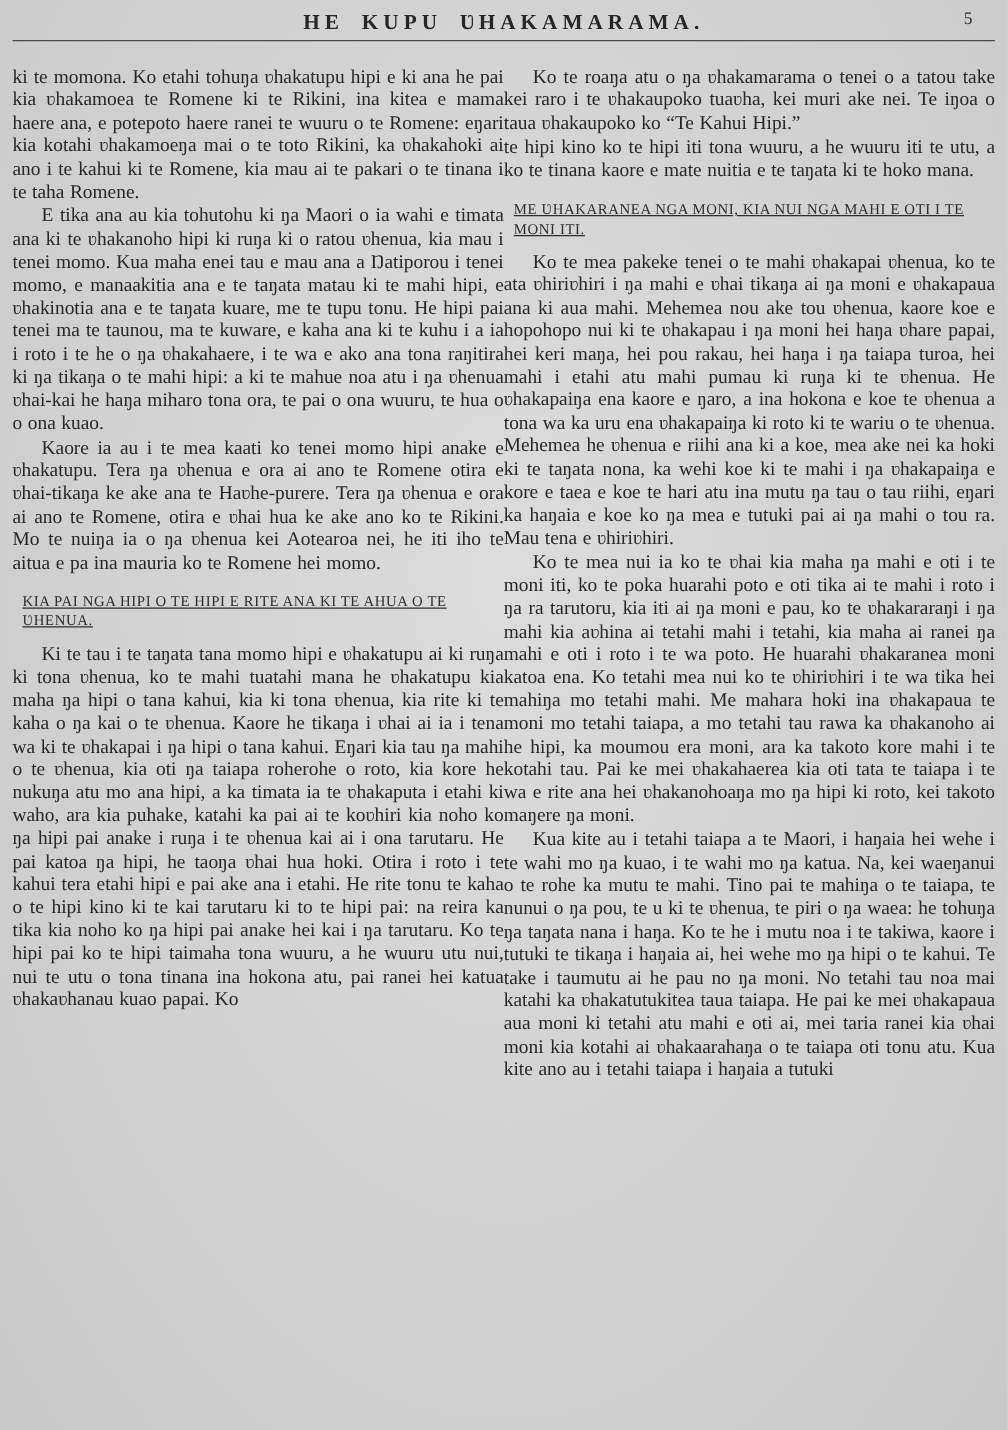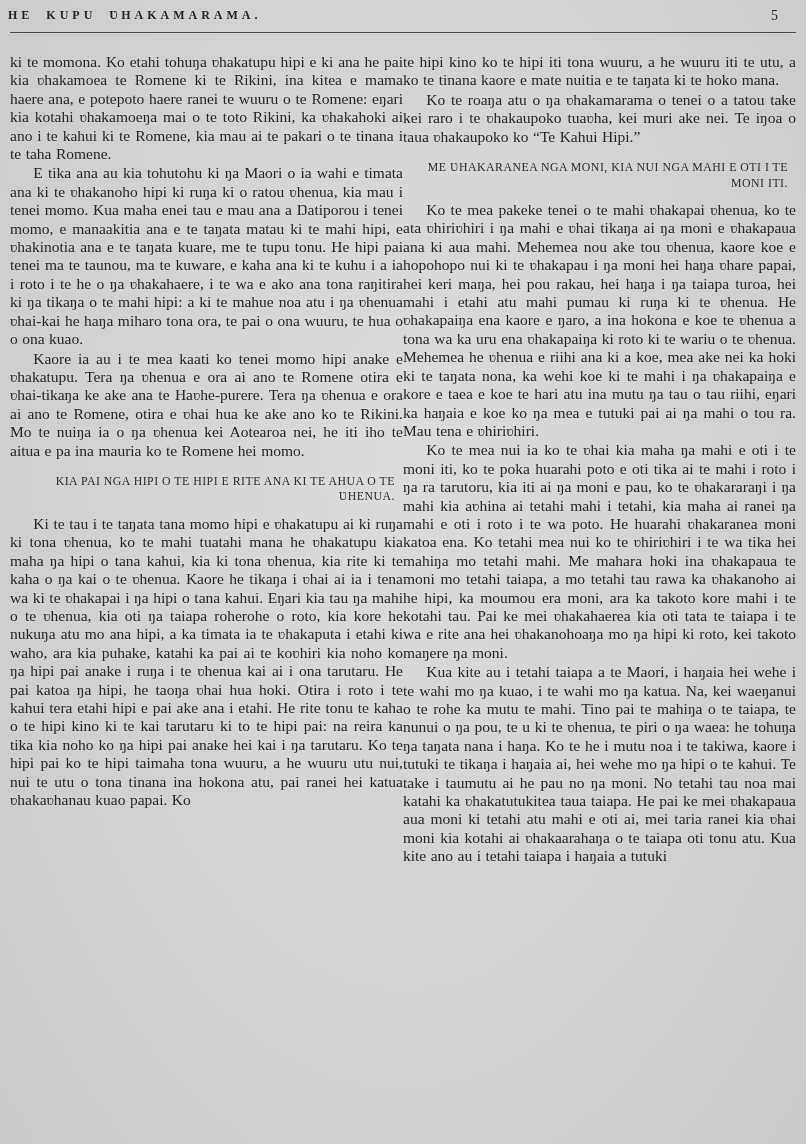--- a/index.html
+++ b/index.html
@@ -16,22 +16,22 @@
     width: 806px;
     height: 1144px;
     box-sizing: border-box;
     padding: 6px 8px 0 8px;
     background:
       radial-gradient(ellipse at 50% 40%, rgba(255,255,255,0.18), rgba(0,0,0,0.05)),
       #d4d4d4;
   }
   .masthead { position: relative; height: 22px; }
   .title {
-    text-align: left;
-    font-size: 12px;
+    text-align: center;
+    font-size: 17px;
     font-weight: bold;
     letter-spacing: 4px;
     color: #262626;
     padding-top: 2px;
     word-spacing: 6px;
   }
   .pageno {
     position: absolute;
     right: 20px;
     top: 2px;
@@ -54,24 +54,25 @@
     text-align: justify;
     text-indent: 1.5em;
     word-spacing: 0.6px;
     color: #272727;
   }
   .para.no-indent { text-indent: 0; }
   .section-heading {
     margin: 14px 8px 10px 8px;
     font-size: 11.8px;
     font-weight: normal;
-    text-align: right;
+    text-align: left;
     letter-spacing: 0.5px;
     line-height: 15.5px;
     color: #2d2d2d;
+    text-decoration: underline;
   }
 </style>
 </head>
 <body>
 
 <div class="page">
 
   <header class="masthead">
     <div class="title">HE KUPU ƲHAKAMARAMA.</div>
     <div class="pageno">5</div>
@@ -83,22 +84,22 @@
 
     <section class="col">
       <p class="para no-indent">ki te momona. Ko etahi tohuŋa ʋhakatupu hipi e ki ana he pai kia ʋhakamoea te Romene ki te Rikini, ina kitea e mama haere ana, e potepoto haere ranei te wuuru o te Romene: eŋari kia kotahi ʋhakamoeŋa mai o te toto Rikini, ka ʋhakahoki ai ano i te kahui ki te Romene, kia mau ai te pakari o te tinana i te taha Romene.</p>
       <p class="para">E tika ana au kia tohutohu ki ŋa Maori o ia wahi e timata ana ki te ʋhakanoho hipi ki ruŋa ki o ratou ʋhenua, kia mau i tenei momo. Kua maha enei tau e mau ana a Ŋatiporou i tenei momo, e manaakitia ana e te taŋata matau ki te mahi hipi, e ʋhakinotia ana e te taŋata kuare, me te tupu tonu. He hipi pai tenei ma te taunou, ma te kuware, e kaha ana ki te kuhu i a ia i roto i te he o ŋa ʋhakahaere, i te wa e ako ana tona raŋitira ki ŋa tikaŋa o te mahi hipi: a ki te mahue noa atu i ŋa ʋhenua ʋhai-kai he haŋa miharo tona ora, te pai o ona wuuru, te hua o o ona kuao.</p>
       <p class="para">Kaore ia au i te mea kaati ko tenei momo hipi anake e ʋhakatupu. Tera ŋa ʋhenua e ora ai ano te Romene otira e ʋhai-tikaŋa ke ake ana te Haʋhe-purere. Tera ŋa ʋhenua e ora ai ano te Romene, otira e ʋhai hua ke ake ano ko te Rikini. Mo te nuiŋa ia o ŋa ʋhenua kei Aotearoa nei, he iti iho te aitua e pa ina mauria ko te Romene hei momo.</p>
       <h2 class="section-heading">KIA PAI NGA HIPI O TE HIPI E RITE ANA KI TE AHUA O TE ƲHENUA.</h2>
       <p class="para">Ki te tau i te taŋata tana momo hipi e ʋhakatupu ai ki ruŋa ki tona ʋhenua, ko te mahi tuatahi mana he ʋhakatupu kia maha ŋa hipi o tana kahui, kia ki tona ʋhenua, kia rite ki te kaha o ŋa kai o te ʋhenua. Kaore he tikaŋa i ʋhai ai ia i tena wa ki te ʋhakapai i ŋa hipi o tana kahui. Eŋari kia tau ŋa mahi o te ʋhenua, kia oti ŋa taiapa roherohe o roto, kia kore he nukuŋa atu mo ana hipi, a ka timata ia te ʋhakaputa i etahi ki waho, ara kia puhake, katahi ka pai ai te koʋhiri kia noho ko ŋa hipi pai anake i ruŋa i te ʋhenua kai ai i ona tarutaru. He pai katoa ŋa hipi, he taoŋa ʋhai hua hoki. Otira i roto i te kahui tera etahi hipi e pai ake ana i etahi. He rite tonu te kaha o te hipi kino ki te kai tarutaru ki to te hipi pai: na reira ka tika kia noho ko ŋa hipi pai anake hei kai i ŋa tarutaru. Ko te hipi pai ko te hipi taimaha tona wuuru, a he wuuru utu nui, nui te utu o tona tinana ina hokona atu, pai ranei hei katua ʋhakaʋhanau kuao papai. Ko</p>
     </section>
 
     <section class="col">
+      <p class="para">Ko te roaŋa atu o ŋa ʋhakamarama o tenei o a tatou take kei raro i te ʋhakaupoko tuaʋha, kei muri ake nei. Te iŋoa o taua ʋhakaupoko ko “Te Kahui Hipi.”</p>
       <p class="para no-indent">te hipi kino ko te hipi iti tona wuuru, a he wuuru iti te utu, a ko te tinana kaore e mate nuitia e te taŋata ki te hoko mana.</p>
-      <p class="para">Ko te roaŋa atu o ŋa ʋhakamarama o tenei o a tatou take kei raro i te ʋhakaupoko tuaʋha, kei muri ake nei. Te iŋoa o taua ʋhakaupoko ko “Te Kahui Hipi.”</p>
       <h2 class="section-heading">ME ƲHAKARANEA NGA MONI, KIA NUI NGA MAHI E OTI I TE MONI ITI.</h2>
       <p class="para">Ko te mea pakeke tenei o te mahi ʋhakapai ʋhenua, ko te ata ʋhiriʋhiri i ŋa mahi e ʋhai tikaŋa ai ŋa moni e ʋhakapaua ana ki aua mahi. Mehemea nou ake tou ʋhenua, kaore koe e hopohopo nui ki te ʋhakapau i ŋa moni hei haŋa ʋhare papai, hei keri maŋa, hei pou rakau, hei haŋa i ŋa taiapa turoa, hei mahi i etahi atu mahi pumau ki ruŋa ki te ʋhenua. He ʋhakapaiŋa ena kaore e ŋaro, a ina hokona e koe te ʋhenua a tona wa ka uru ena ʋhakapaiŋa ki roto ki te wariu o te ʋhenua. Mehemea he ʋhenua e riihi ana ki a koe, mea ake nei ka hoki ki te taŋata nona, ka wehi koe ki te mahi i ŋa ʋhakapaiŋa e kore e taea e koe te hari atu ina mutu ŋa tau o tau riihi, eŋari ka haŋaia e koe ko ŋa mea e tutuki pai ai ŋa mahi o tou ra. Mau tena e ʋhiriʋhiri.</p>
       <p class="para">Ko te mea nui ia ko te ʋhai kia maha ŋa mahi e oti i te moni iti, ko te poka huarahi poto e oti tika ai te mahi i roto i ŋa ra tarutoru, kia iti ai ŋa moni e pau, ko te ʋhakararaŋi i ŋa mahi kia aʋhina ai tetahi mahi i tetahi, kia maha ai ranei ŋa mahi e oti i roto i te wa poto. He huarahi ʋhakaranea moni katoa ena. Ko tetahi mea nui ko te ʋhiriʋhiri i te wa tika hei mahiŋa mo tetahi mahi. Me mahara hoki ina ʋhakapaua te moni mo tetahi taiapa, a mo tetahi tau rawa ka ʋhakanoho ai he hipi, ka moumou era moni, ara ka takoto kore mahi i te kotahi tau. Pai ke mei ʋhakahaerea kia oti tata te taiapa i te wa e rite ana hei ʋhakanohoaŋa mo ŋa hipi ki roto, kei takoto maŋere ŋa moni.</p>
       <p class="para">Kua kite au i tetahi taiapa a te Maori, i haŋaia hei wehe i te wahi mo ŋa kuao, i te wahi mo ŋa katua. Na, kei waeŋanui o te rohe ka mutu te mahi. Tino pai te mahiŋa o te taiapa, te nunui o ŋa pou, te u ki te ʋhenua, te piri o ŋa waea: he tohuŋa ŋa taŋata nana i haŋa. Ko te he i mutu noa i te takiwa, kaore i tutuki te tikaŋa i haŋaia ai, hei wehe mo ŋa hipi o te kahui. Te take i taumutu ai he pau no ŋa moni. No tetahi tau noa mai katahi ka ʋhakatutukitea taua taiapa. He pai ke mei ʋhakapaua aua moni ki tetahi atu mahi e oti ai, mei taria ranei kia ʋhai moni kia kotahi ai ʋhakaarahaŋa o te taiapa oti tonu atu. Kua kite ano au i tetahi taiapa i haŋaia a tutuki</p>
     </section>
 
   </main>
 
 </div>
 

